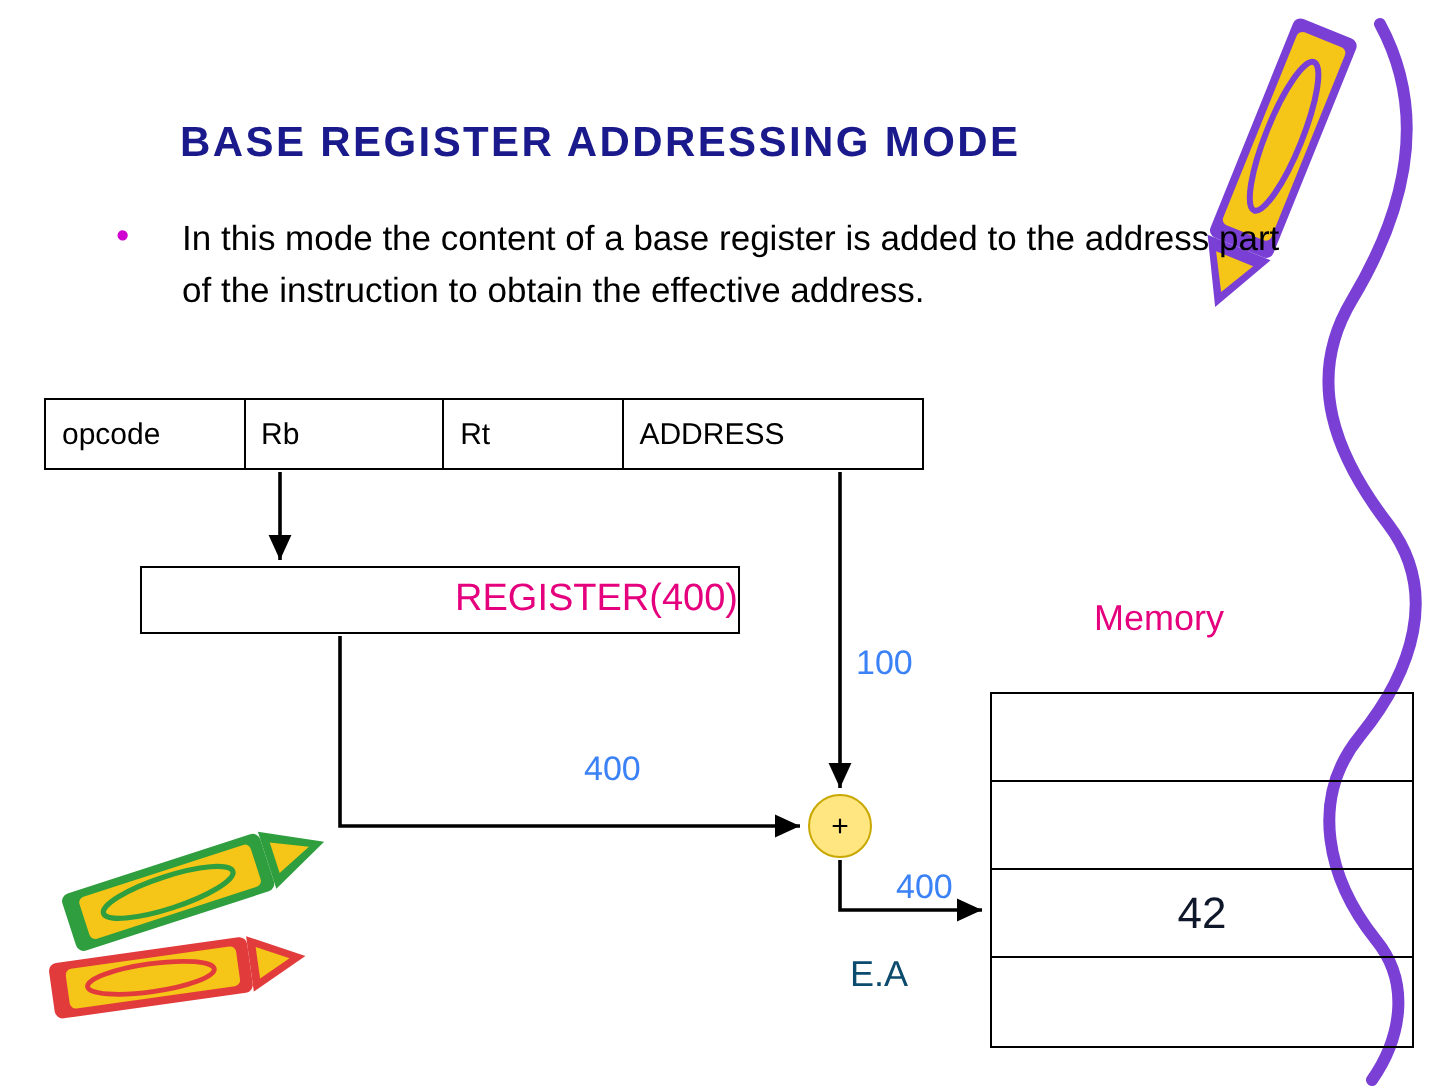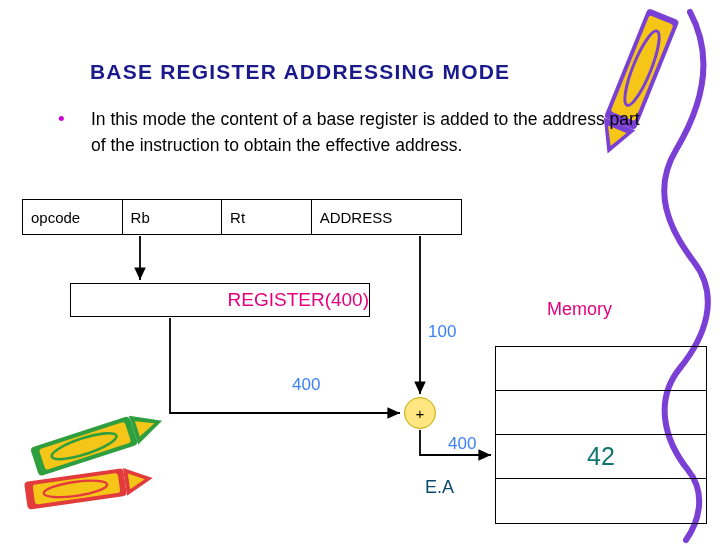--- a/index.html
+++ b/index.html
@@ -87,21 +87,21 @@
     left:495px;top:346px;
     width:212px;height:178px;
     border:1.8px solid #000;
     box-sizing:border-box;
   }
   .memory .row{
     height:25%;
     box-sizing:border-box;
     border-bottom:1.6px solid #000;
     display:flex;align-items:center;justify-content:center;
-    font-size:25px;color:#0f766e;text-align:right;
+    font-size:22px;color:#0f172a;text-align:right;
   }
   .memory .row:last-child{border-bottom:none;}
 
   
   .adder{
     position:absolute;
     left:404px;top:397px;
     width:32px;height:32px;
     border-radius:50%;
     background:#ffe680;

